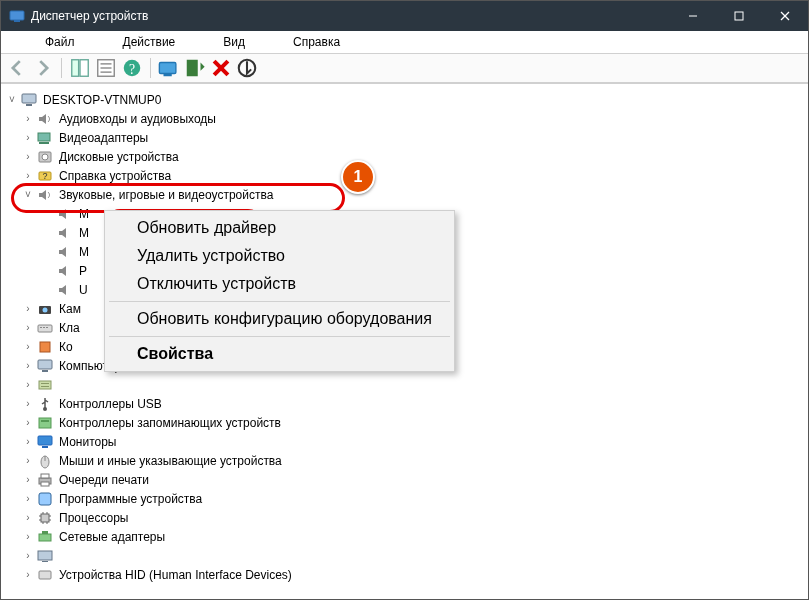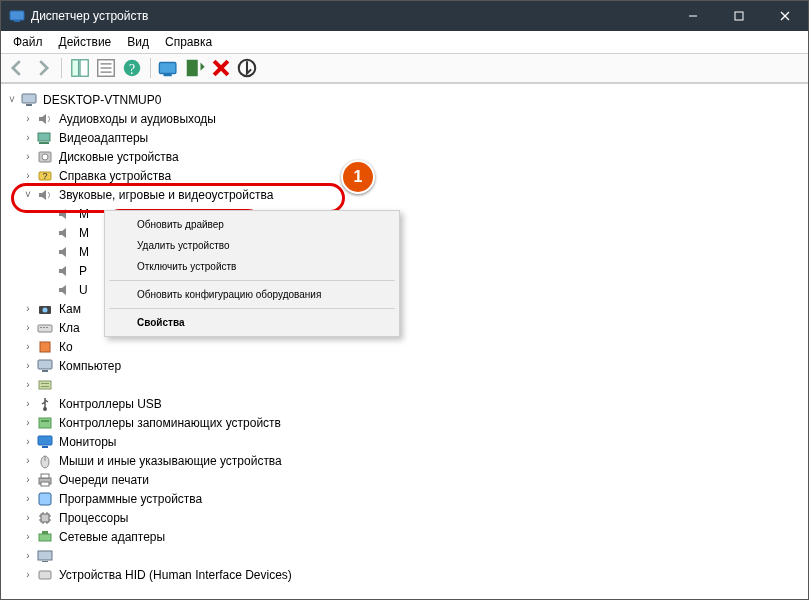--- a/index.html
+++ b/index.html
@@ -5,40 +5,40 @@
   html,body{margin:0;padding:0;font-family:"Segoe UI",Tahoma,sans-serif;font-size:12px;color:#000;background:#fff;}
   .window{width:809px;height:600px;border:1px solid #555;box-sizing:border-box;display:flex;flex-direction:column;overflow:hidden;position:relative;}
   
   .titlebar{height:30px;background:#2b3640;color:#fff;display:flex;align-items:center;padding:0 0 0 8px;}
   .titlebar .app-icon{width:16px;height:16px;margin-right:6px;display:flex;align-items:center;justify-content:center;}
   .titlebar .title{flex:0 1 auto;font-size:12px;}
   .titlebar .spacer{flex:1;}
   .titlebar .wbtn{width:46px;height:30px;display:flex;align-items:center;justify-content:center;color:#fff;}
   
   .menubar{height:22px;display:flex;align-items:center;border-bottom:1px solid #d0d0d0;padding:0 4px;background:#fff;}
-  .menubar .menu{padding:2px 8px;}
+  .menubar .menu{padding:2px 8px;margin-left:32px;}
   
   .toolbar{height:28px;display:flex;align-items:center;border-bottom:1px solid #d0d0d0;background:#fafafa;padding:0 4px;gap:2px;}
   .toolbar .sep{width:1px;height:20px;background:#ccc;margin:0 4px;}
   .tbtn{width:22px;height:22px;border:1px solid transparent;display:flex;align-items:center;justify-content:center;border-radius:2px;}
   .tbtn svg{display:block;}
   
   .content{flex:1;display:flex;overflow:hidden;border-top:1px solid #d0d0d0;}
   .tree{flex:1;overflow:auto;padding:6px 2px 2px 2px;position:relative;}
   .row{display:flex;align-items:center;height:19px;white-space:nowrap;}
   .exp{width:14px;height:14px;display:flex;align-items:center;justify-content:center;color:#666;font-size:10px;margin-left:2px;}
   .ic{width:16px;height:16px;margin:0 4px 0 2px;display:flex;align-items:center;justify-content:center;flex:0 0 16px;}
   .label{padding:1px 2px;}
   .ind1{margin-left:16px;}
   .ind2{margin-left:36px;}
   .rowhl{position:absolute;border:3px solid #e30000;border-radius:16px;pointer-events:none;}
   .badge{position:absolute;width:30px;height:30px;border-radius:50%;background:#e65100;border:2px solid #fff;box-shadow:0 1px 3px rgba(0,0,0,0.5);color:#fff;font-weight:bold;font-size:16px;display:flex;align-items:center;justify-content:center;pointer-events:none;}
   
   .ctxmenu{position:absolute;background:#f2f2f2;border:1px solid #cfcfcf;box-shadow:3px 3px 6px rgba(0,0,0,0.25);padding:3px 2px;min-width:290px;z-index:50;}
-  .ctxitem{padding:5px 20px 5px 30px;font-size:10px;}
+  .ctxitem{padding:5px 20px 5px 30px;font-size:16px;}
   .ctxitem.bold{font-weight:bold;}
   .ctxsep{height:1px;background:#d0d0d0;margin:3px 2px;}
   
   .ic svg, .app-icon svg{width:16px;height:16px;}
 </style>
 </head>
 <body>
 
 <div class="window">
 

